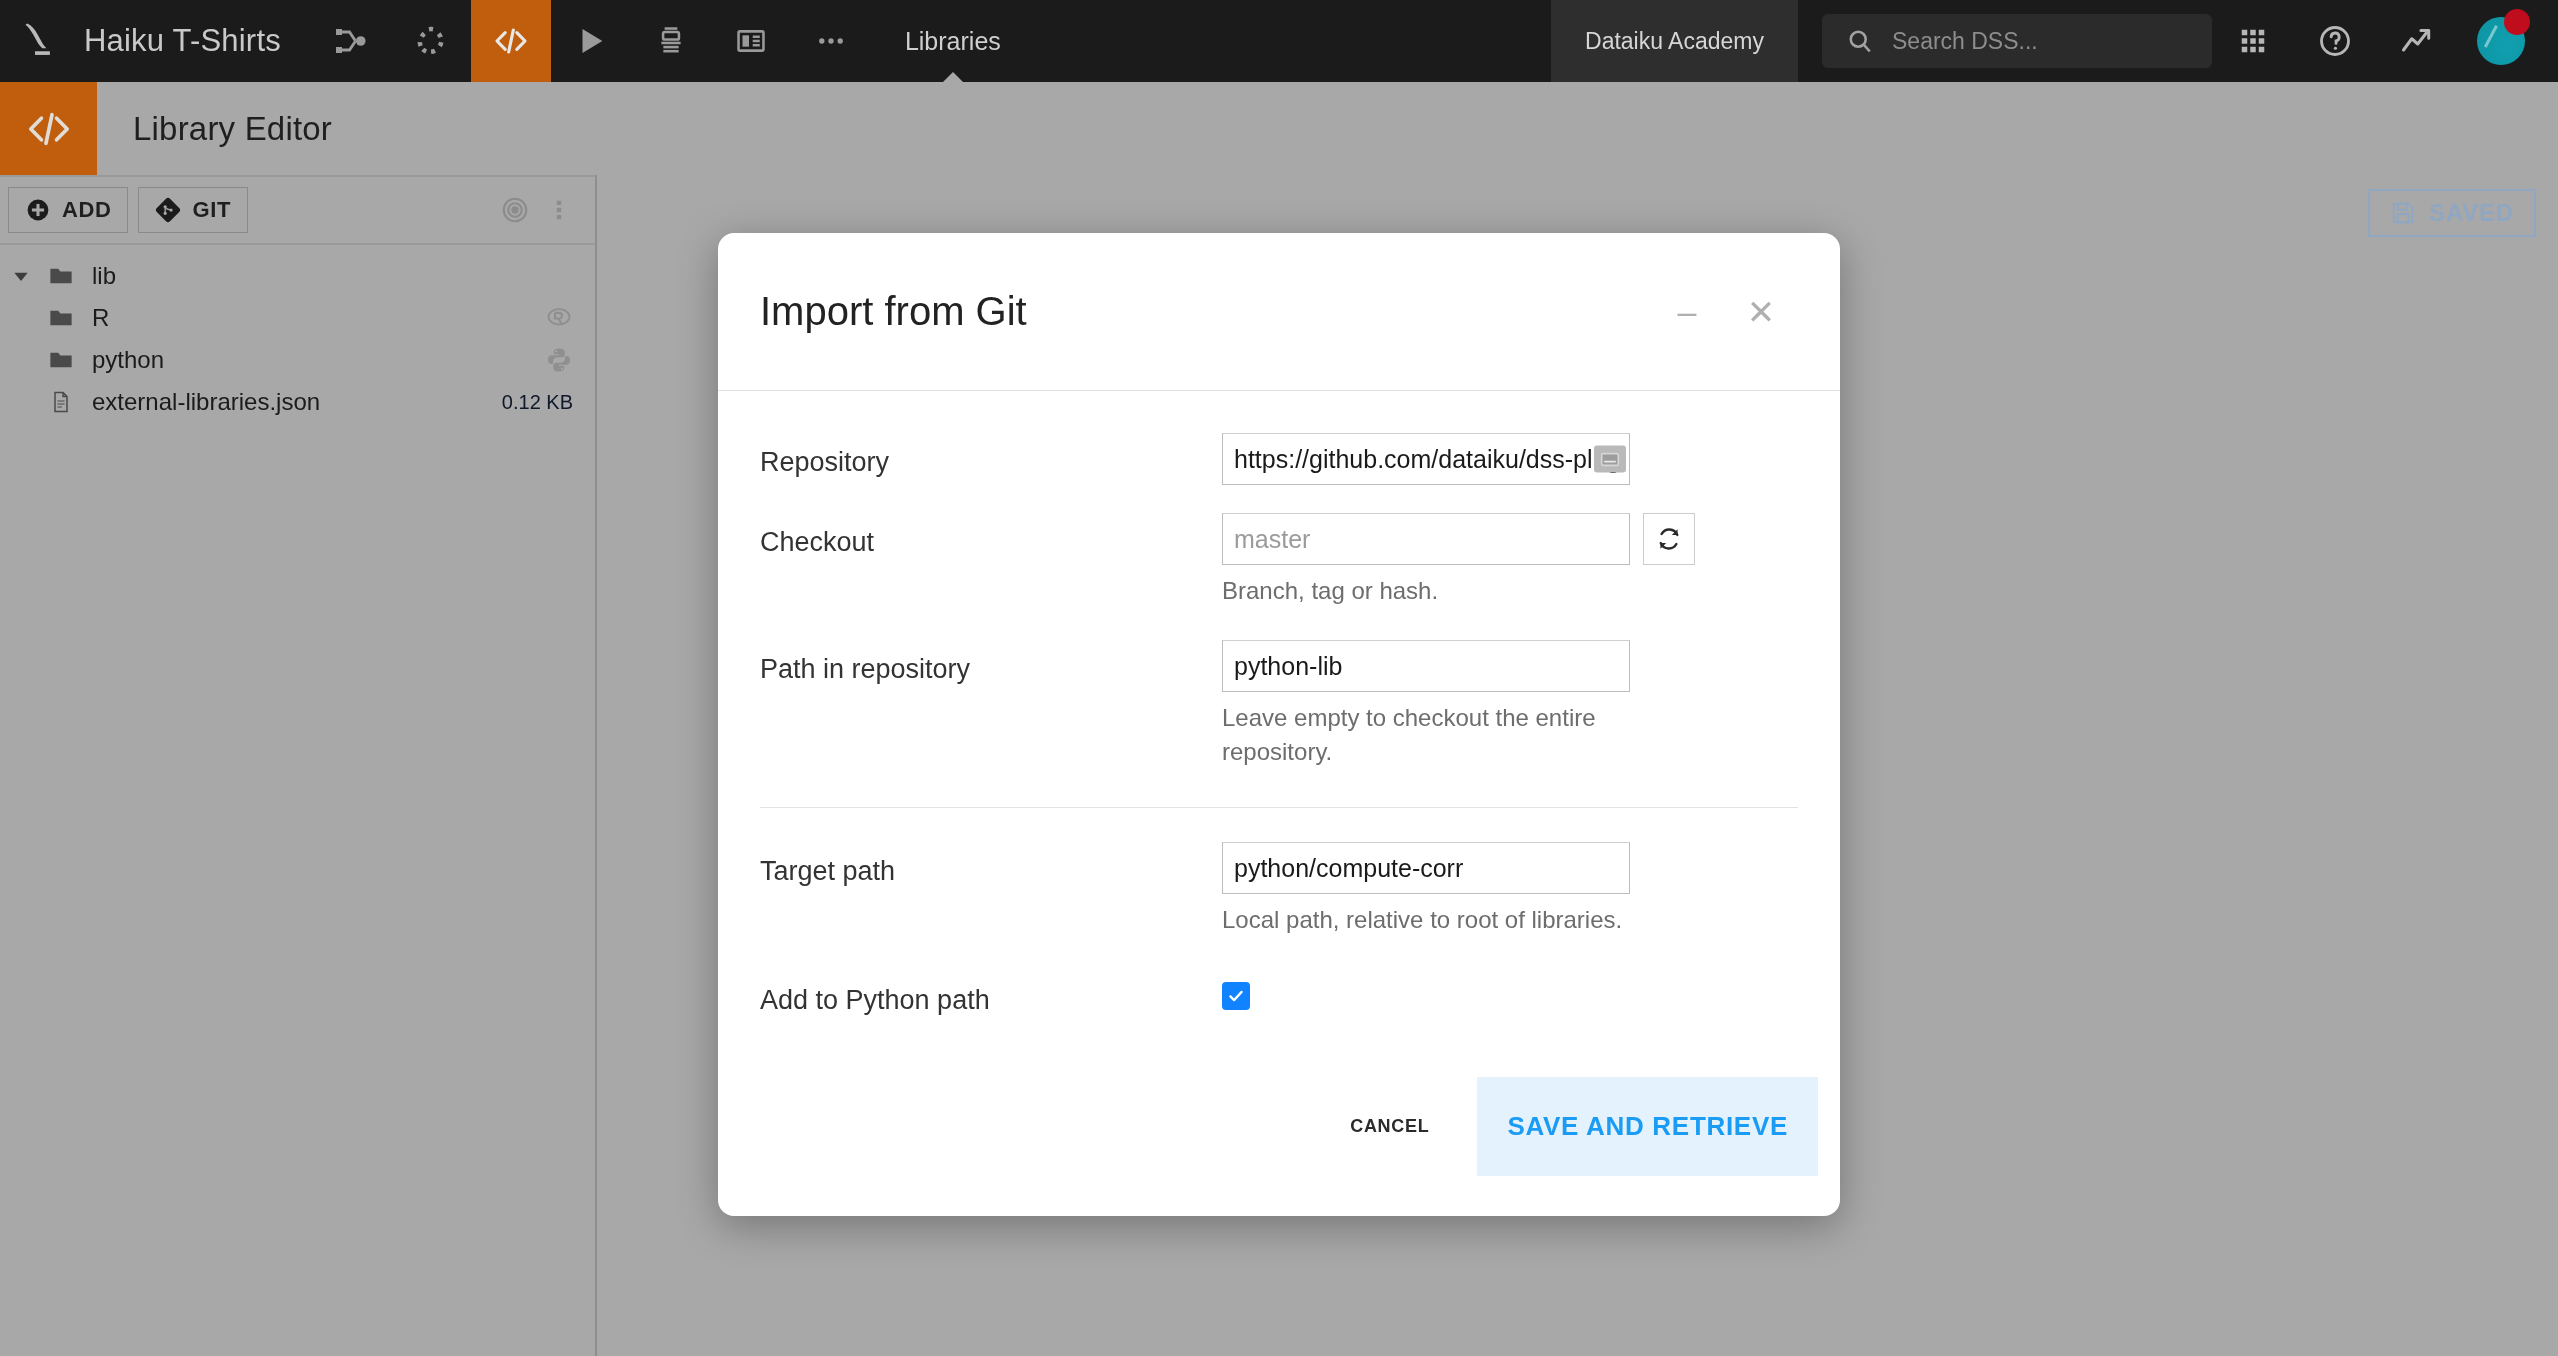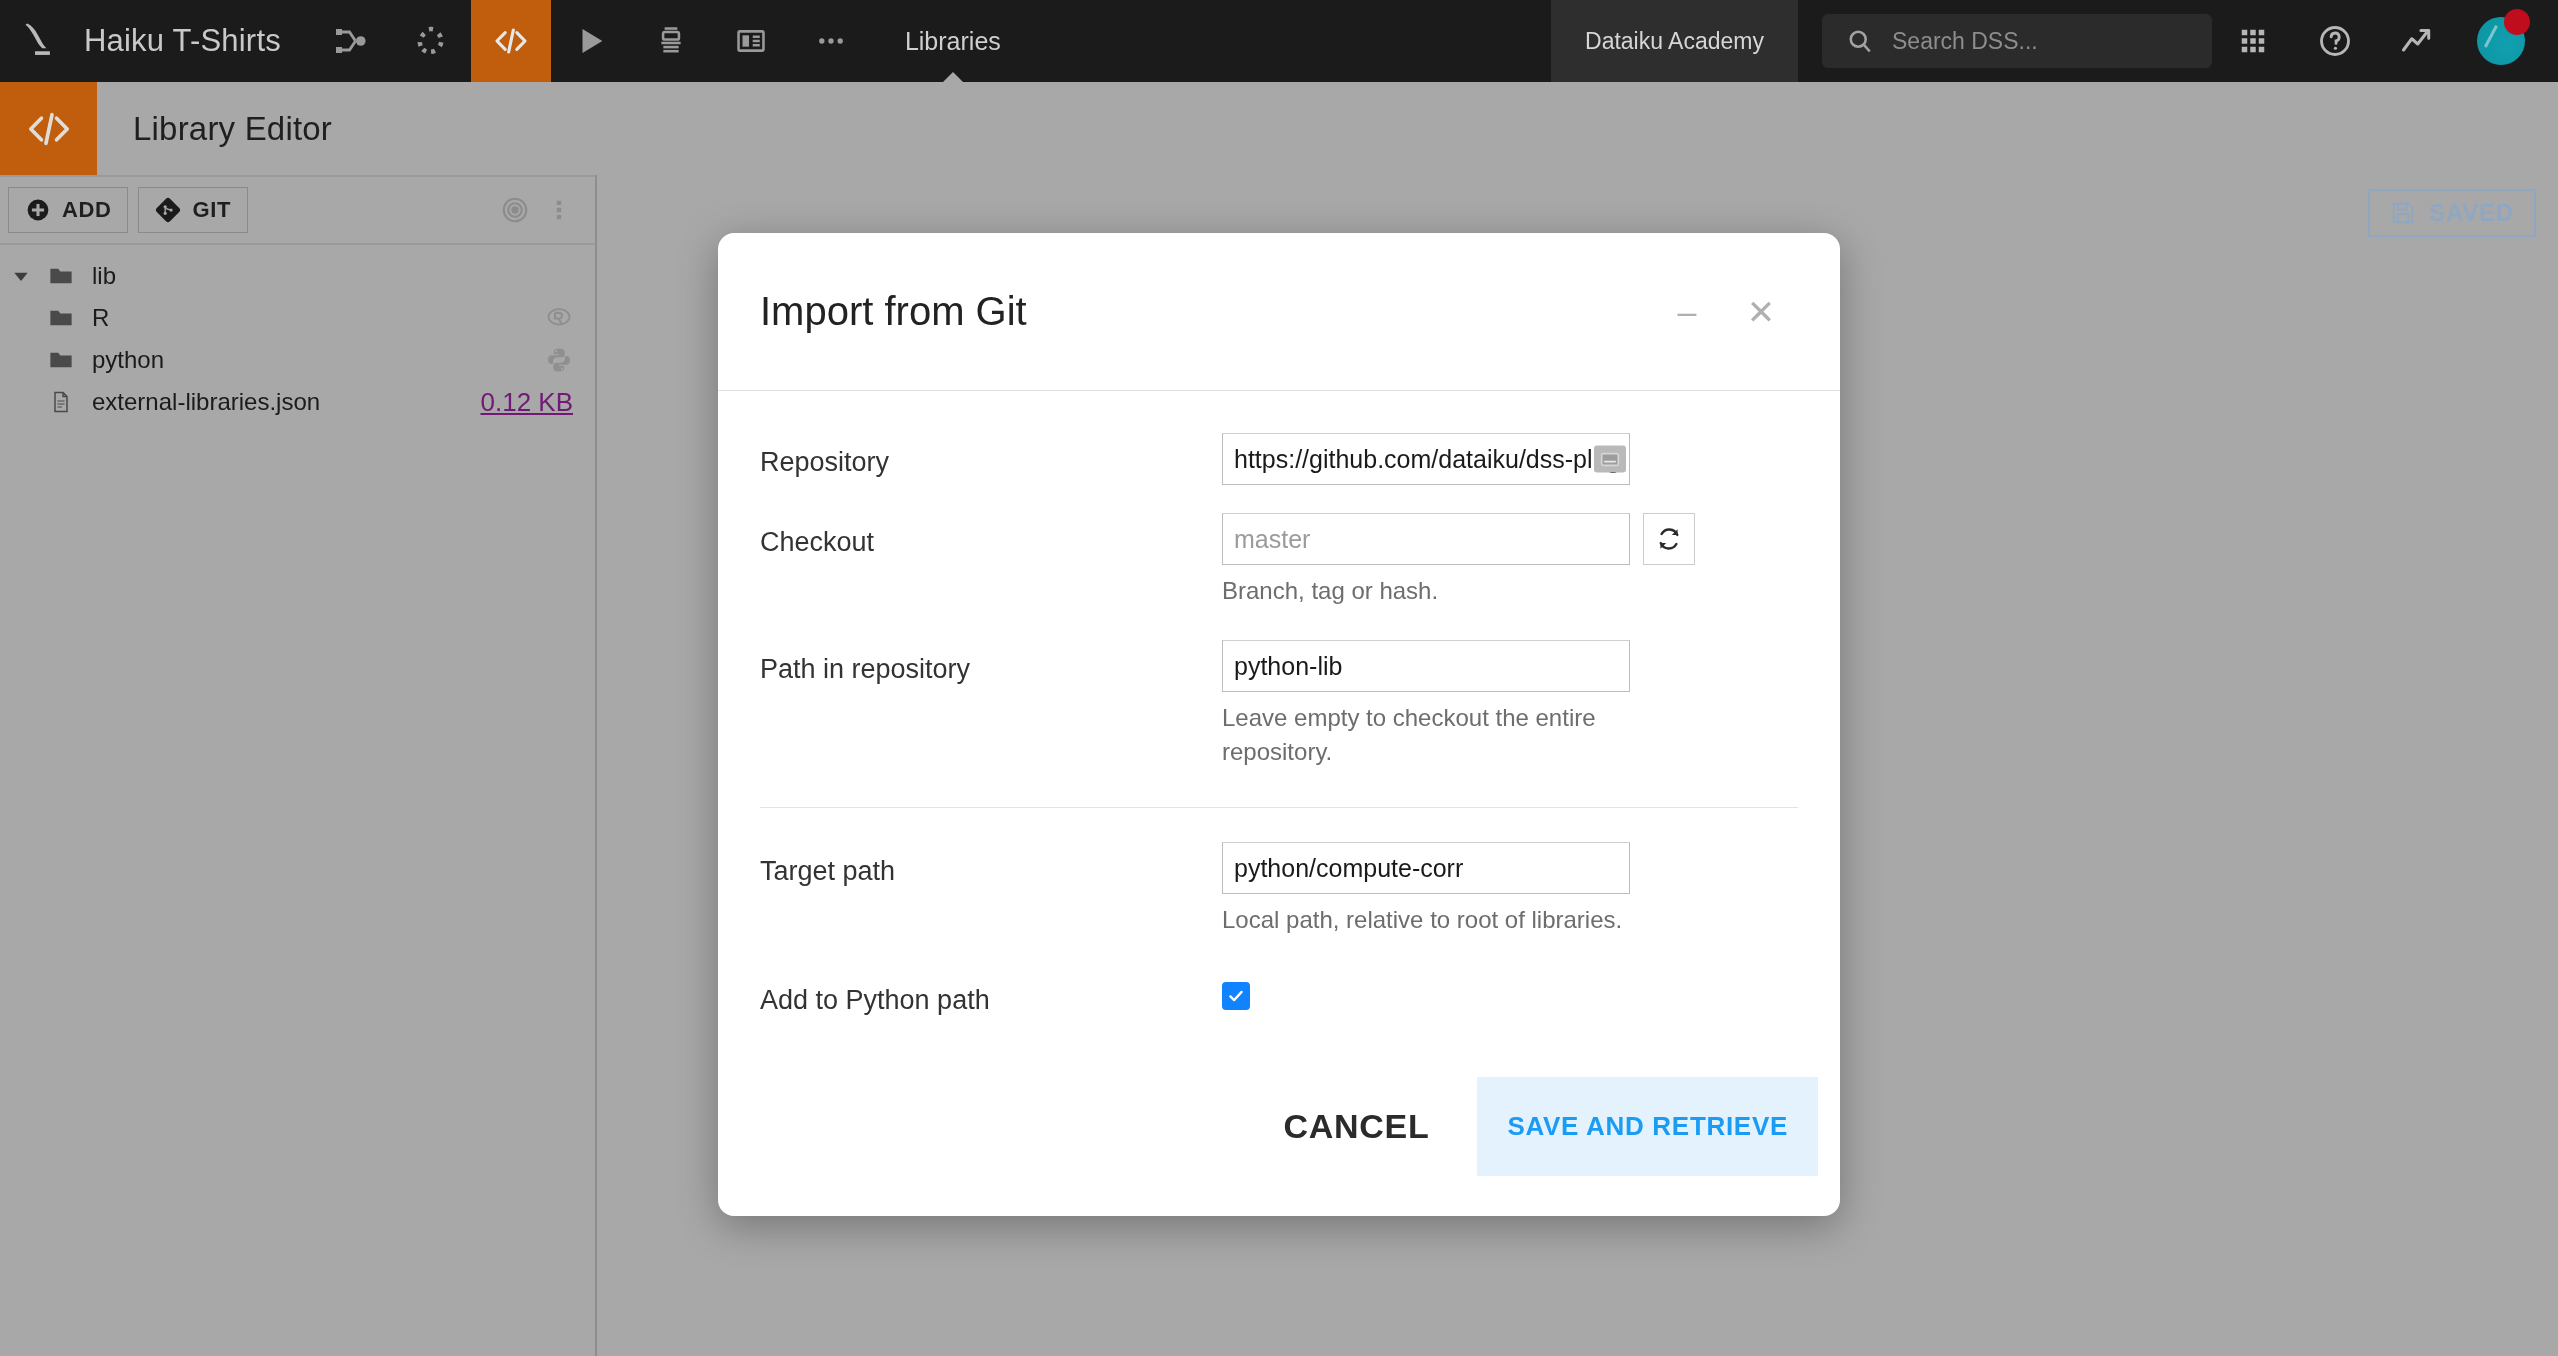--- a/index.html
+++ b/index.html
@@ -120,21 +120,21 @@
   .tree { padding-top: 10px; }
   .tree-row {
     display: flex; align-items: center; height: 42px;
     padding-right: 22px; color: #1b1b1b; font-size: 24px; cursor: pointer;
   }
   .tree-row .twisty {
     width: 42px; display: flex; align-items: center; justify-content: center;
   }
   .tree-row .ticon { width: 38px; display:flex; align-items:center; justify-content:center; color:#4a4a4a; }
   .tree-row .tlabel { padding-left: 12px; }
-  .tree-row .tmeta { margin-left: auto; color: #701a75; font-size: 26px; display:flex; align-items:center;text-decoration:underline; }
+  .tree-row .tmeta { margin-left: auto; color: #0f172a; font-size: 20px; display:flex; align-items:center; }
   .indent1 { padding-left: 42px; }
 
   
   #maincontent {
     position: absolute; left: 599px; top: 175px;
     width: 1959px; height: 1181px; background: #a8a8a8;
   }
   .saved-badge {
     position: absolute; right: 22px; top: 14px;
     display: flex; align-items: center; gap: 13px;
@@ -209,21 +209,21 @@
     width: 28px; height: 28px; border-radius: 4px;
     background: #1183ff; display: flex; align-items: center; justify-content: center;
     cursor: pointer; margin-top: 11px;
   }
   .modal-foot {
     padding: 0 22px 40px 42px;
     display: flex; align-items: center; justify-content: flex-end; gap: 0;
   }
   .btn-cancel {
     background: none; border: none; cursor: pointer;
-    font-size: 34px; font-weight: bold; letter-spacing: .7px; color: #2b2b2b;
+    font-size: 18px; font-weight: bold; letter-spacing: .7px; color: #2b2b2b;
     padding: 17px 30px; font-family: "Liberation Sans", sans-serif;
   }
   .btn-primary {
     background: #e4f2fd; border: none; cursor: pointer;
     font-size: 26px; font-weight: bold; letter-spacing: .7px; color: #1a9cf5;
     padding: 34px 30px; margin-left: 18px; font-family: "Liberation Sans", sans-serif;
   }
 </style>
 </head>
 <body>

